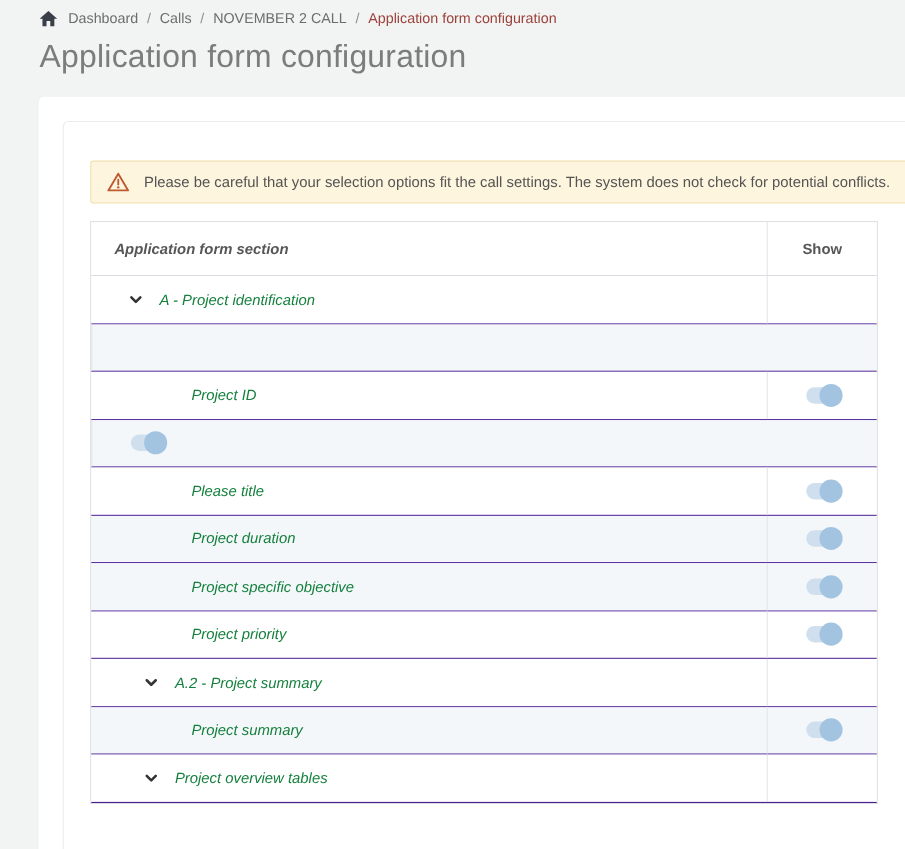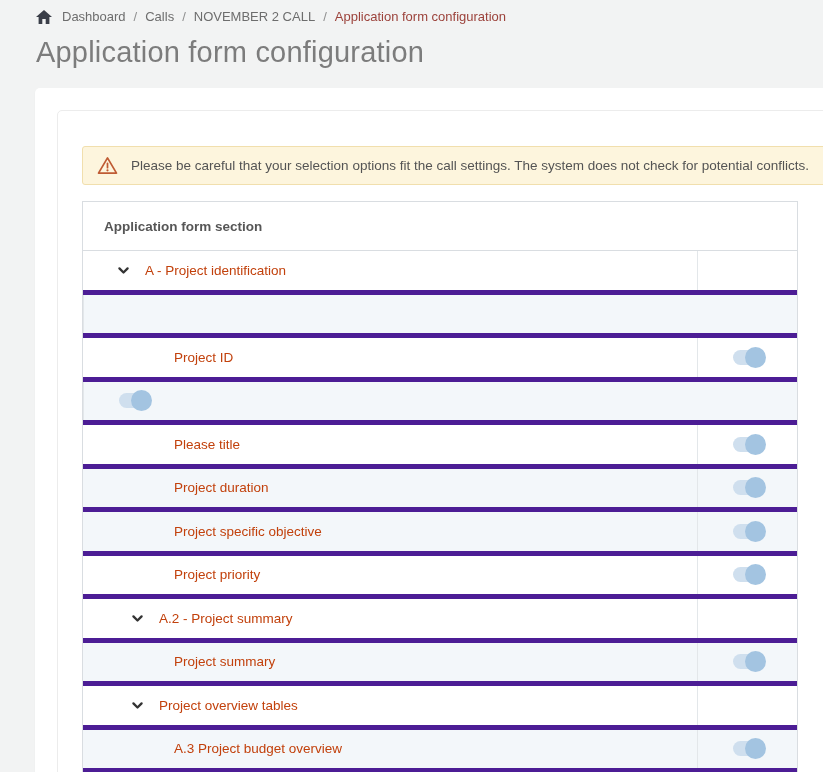--- a/index.html
+++ b/index.html
@@ -61,26 +61,26 @@
   
   .cfg-table { width:716px; border:1px solid #d9dde1; background:#fff; }
   .t-header {
     display:flex; height:49px;
     background:#ffffff; border-bottom:1px solid #d9dde1;
     font-weight:700; font-size:13.5px; color:#565656;
   }
   .t-header .cell-section { padding-left:21px; }
   .t-row {
     display:flex; height:43.5px;
-    border-bottom:5px solid #4c1d95;
+    border-bottom:1px solid #4c1d95;
     background:#ffffff;
-    font-size:13.5px; color:#c2410c;
+    font-size:13.5px; color:#15803d;
   }
   .t-row.striped { background:#f3f7fa; }
-  .cell-section { flex:1; display:flex; align-items:center; min-width:0; }
+  .cell-section { flex:1; display:flex; align-items:center; min-width:0;font-style:italic; }
   .cell-show {
     width:100px; border-left:1px solid #e3e7ea;
     display:flex; align-items:center; justify-content:center;
   }
   .chevron { display:flex; align-items:center; cursor:pointer; }
   .row-label { margin-left:15px; }
   .lvl1 .cell-section { padding-left:34px; }
   .lvl2 .cell-section { padding-left:48px; }
   .lvl3 .cell-section { padding-left:91px;align-items:center; }
   .lvl3 .row-label { margin-left:0; }
@@ -123,20 +123,21 @@
             <line x1="12" y1="8.6" x2="12" y2="13.6" stroke="#bf5b33" stroke-width="2" stroke-linecap="round"></line>
             <circle cx="12" cy="16.6" r="1.3" fill="#bf5b33"></circle>
           </svg>
         </span>
         <span>Please be careful that your selection options fit the call settings. The system does not check for potential conflicts.</span>
       </div>
 
       <div class="cfg-table">
         <div class="t-header">
           <div class="cell-section">Application form section</div>
+          <div class="cell-show">Show</div>
         </div>
         <div id="tbody">
             <div class="t-row lvl1">
               <div class="cell-section">
                 <span class="chevron">
                   <svg width="13" height="13" viewBox="0 0 13 13">
                     <path d="M2.4 4.4 L6.5 8.5 L10.6 4.4" fill="none" stroke="#333333" stroke-width="2.3" stroke-linecap="round" stroke-linejoin="round"></path>
                   </svg>
                 </span>
                 <span class="row-label">A - Project identification</span>
@@ -228,29 +229,19 @@
               <div class="cell-section">
                 <span class="chevron">
                   <svg width="13" height="13" viewBox="0 0 13 13">
                     <path d="M2.4 4.4 L6.5 8.5 L10.6 4.4" fill="none" stroke="#333333" stroke-width="2.3" stroke-linecap="round" stroke-linejoin="round"></path>
                   </svg>
                 </span>
                 <span class="row-label">Project overview tables</span>
               </div>
               <div class="cell-show"></div>
             </div>
-            <div class="t-row lvl3 striped">
-              <div class="cell-section">
-                <span class="row-label">A.3 Project budget overview</span>
-              </div>
-              <div class="cell-show">
-                <div class="toggle on">
-                  <div class="knob"></div>
-                </div>
-              </div>
-            </div>
           </div>
       </div>
 
     </div>
   </div>
 
 </div>
 
 </body></html>

